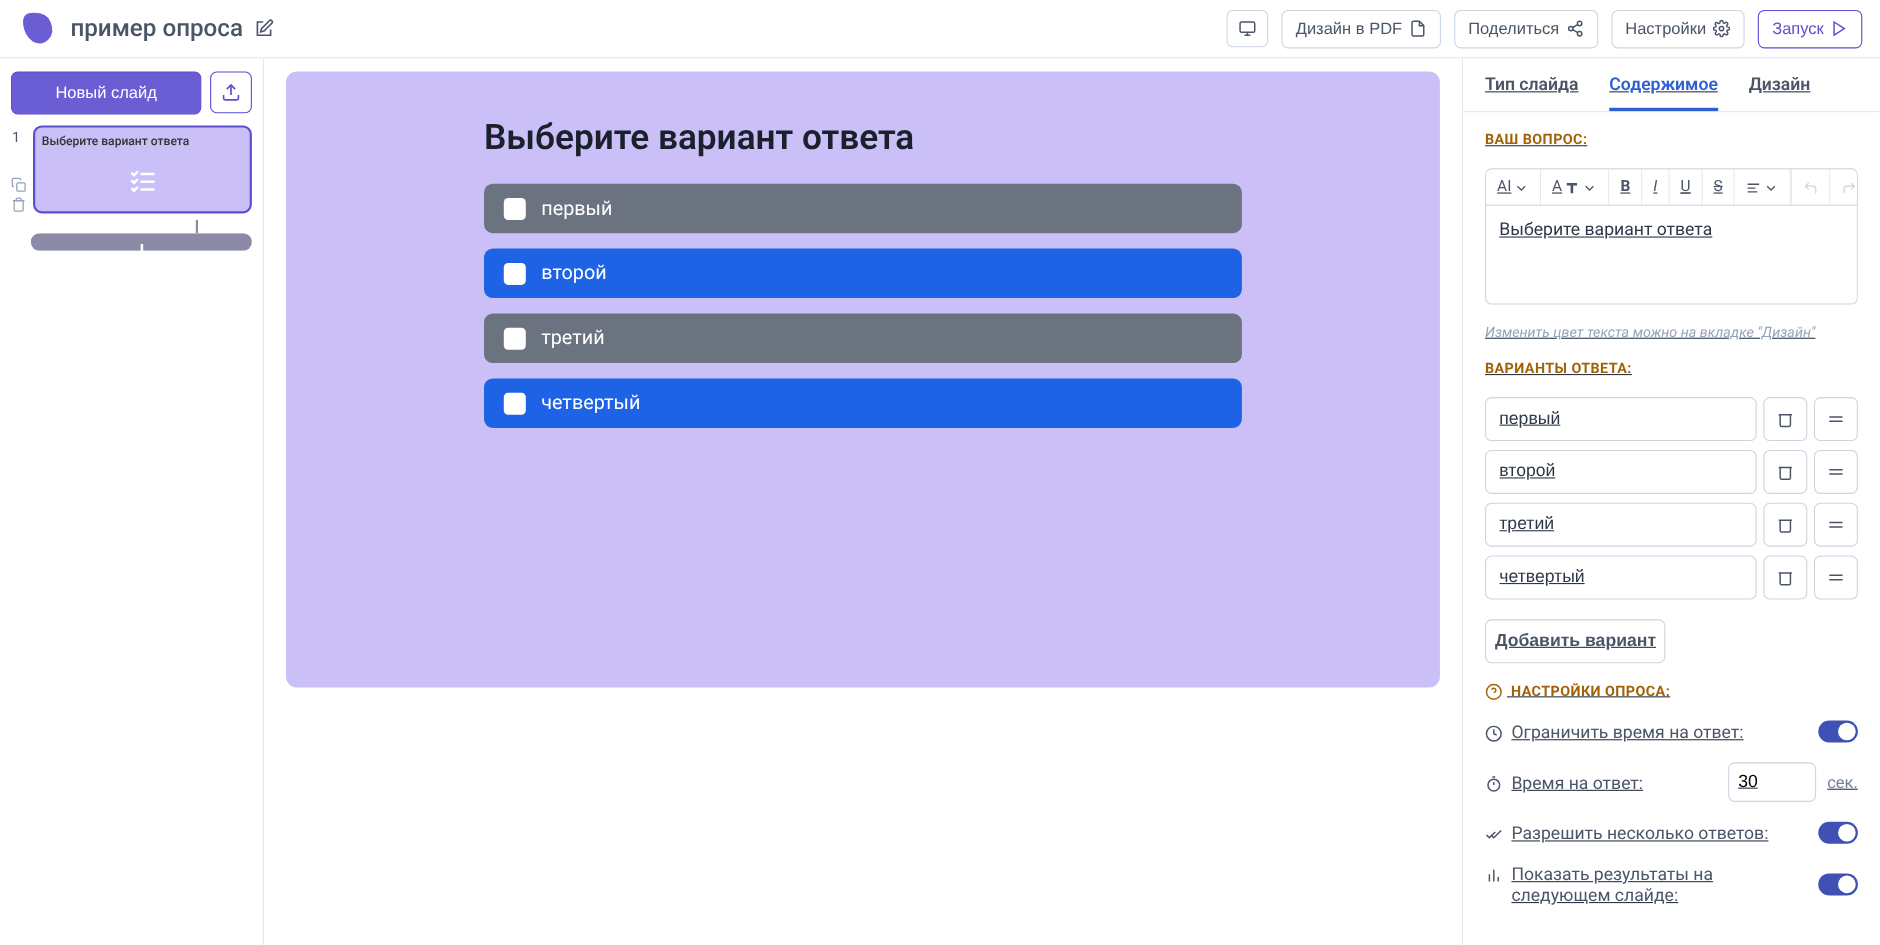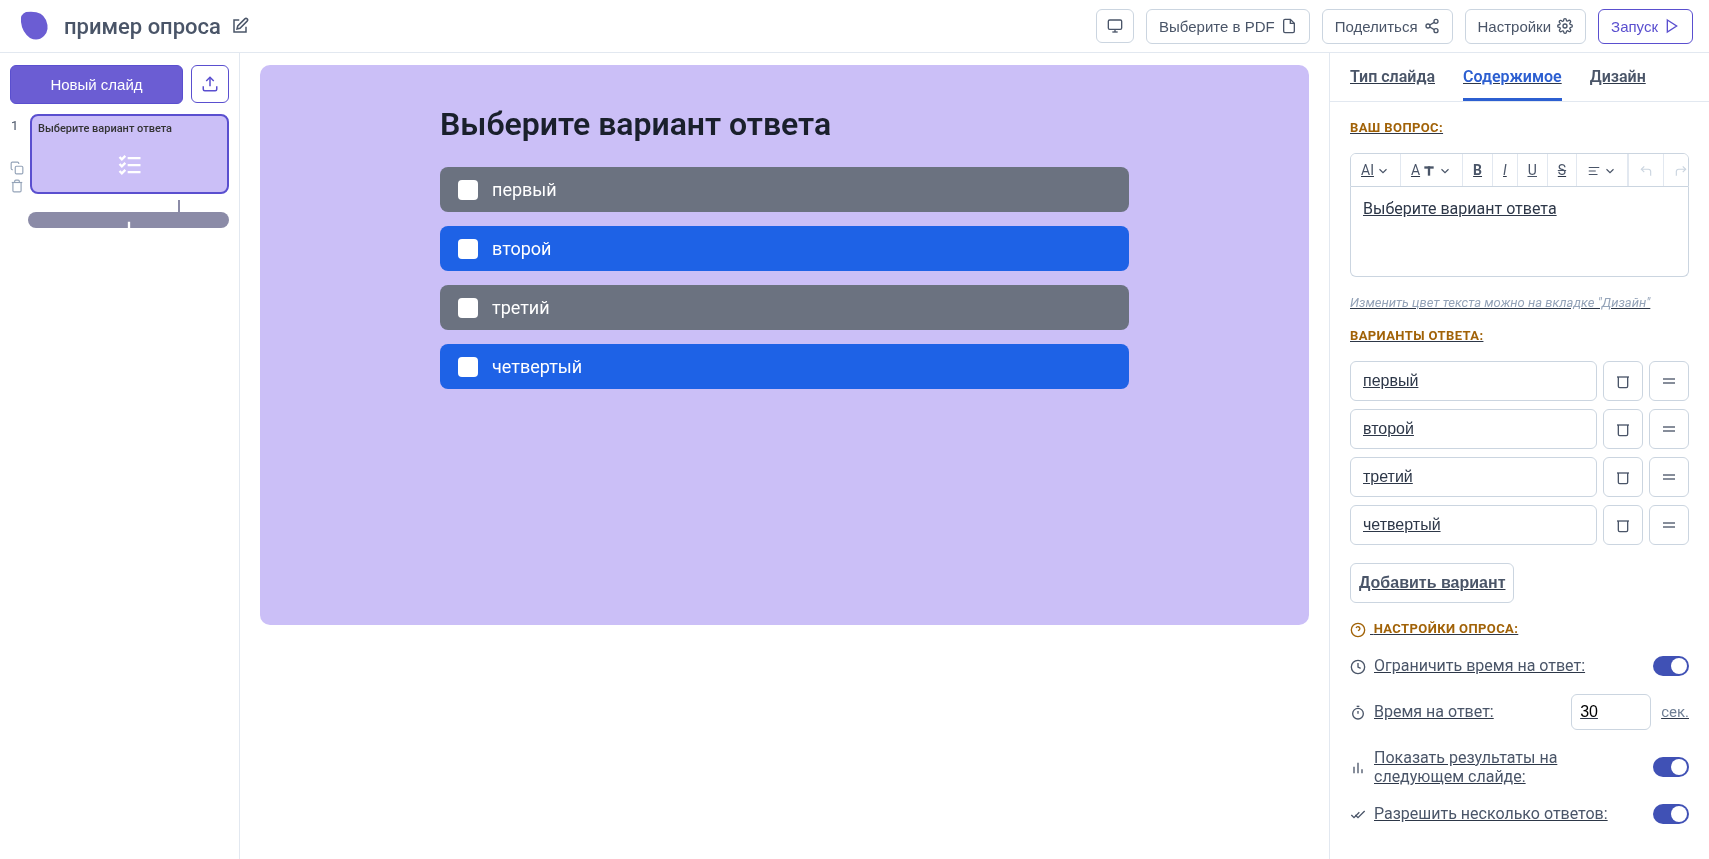--- a/index.html
+++ b/index.html
@@ -63,21 +63,21 @@
 .tb-spacer { flex: 1; border-right: 1px solid #e2e8f0; }
 .question-input { border: 1px solid #cbd5e0; border-top: none; border-radius: 0 0 6px 6px; padding: 12px; font-size: 16px; min-height: 90px; outline: none; }
 .hint { font-size: 13px; font-style: italic; color: #94a3b8; }
 
 .answer-row { display: flex; gap: 6px; }
 .answer-input { flex: 1; border: 1px solid #cbd5e0; border-radius: 6px; padding: 10px 12px; font-size: 16px; color: #2d3748; }
 .answer-btn { width: 40px; border: 1px solid #cbd5e0; border-radius: 6px; background: #fff; display: flex; align-items: center; justify-content: center; cursor: pointer; color: #4a5568; }
 .add-variant { padding: 10px 8px; border: 1px solid #cbd5e0; border-radius: 6px; background: #fff; font-size: 16px; font-weight: 600; color: #4a5568; cursor: pointer; align-self: flex-start; }
 
 .setting-row { display: flex; align-items: center; gap: 10px; }
-.setting-row .lbl { flex: 1; font-size: 16px; color: #4a5568; display: flex; align-items: center; gap: 8px; }
+.setting-row .lbl { flex: 1; font-size: 16px; color: #4a5568; display: flex; align-items: flex-start; gap: 8px; }
 .setting-row .lbl svg { flex-shrink: 0; margin-top: 3px; }
 .toggle { width: 36px; height: 20px; border-radius: 10px; background: #4051b5; position: relative; cursor: pointer; }
 .toggle::after { content: ''; position: absolute; right: 2px; top: 2px; width: 16px; height: 16px; border-radius: 50%; background: #fff; }
 .num-input { width: 80px; border: 1px solid #cbd5e0; border-radius: 6px; padding: 8px; font-size: 16px; text-align: left; }
 .suffix { font-size: 15px; color: #718096; }
 </style>
 </head>
 <body>
 
 <div class="app">
@@ -95,21 +95,21 @@
     </div>
     <div class="header-spacer"></div>
     <button class="header-btn icon-only">
       <svg viewBox="0 0 24 24" fill="none" stroke="currentColor" stroke-width="2">
           <rect x="2" y="3" width="20" height="14" rx="2"></rect>
           <line x1="8" y1="21" x2="16" y2="21"></line>
           <line x1="12" y1="17" x2="12" y2="21"></line>
         </svg>
     </button>
     <button class="header-btn">
-      <span>Выберите в PDF</span>
+      <span>Дизайн в PDF</span>
       <svg viewBox="0 0 24 24" fill="none" stroke="currentColor" stroke-width="2">
           <path d="M14 2H6a2 2 0 00-2 2v16a2 2 0 002 2h12a2 2 0 002-2V8z"></path>
           <path d="M14 2v6h6"></path>
         </svg>
     </button>
     <button class="header-btn">
       <span>Поделиться</span>
       <svg viewBox="0 0 24 24" fill="none" stroke="currentColor" stroke-width="2">
           <circle cx="18" cy="5" r="3"></circle>
           <circle cx="6" cy="12" r="3"></circle>
@@ -373,35 +373,35 @@
               </svg>
               <span>Время на ответ:</span>
             </div>
           <input class="num-input" value="30" style="">
           <span class="suffix">сек.</span>
         </div>
 
         <div class="setting-row">
           <div class="lbl">
               <svg width="16" height="16" viewBox="0 0 24 24" fill="none" stroke="currentColor" stroke-width="2">
+                <polyline points="2 12 6 16 14 8"></polyline>
+                <polyline points="8 12 12 16 22 6"></polyline>
+              </svg>
+              <span>Разрешить несколько ответов:</span>
+            </div>
+          <div class="toggle"></div>
+        </div>
+
+        <div class="setting-row">
+          <div class="lbl">
+              <svg width="16" height="16" viewBox="0 0 24 24" fill="none" stroke="currentColor" stroke-width="2">
                 <line x1="6" y1="20" x2="6" y2="10"></line>
                 <line x1="12" y1="20" x2="12" y2="4"></line>
                 <line x1="18" y1="20" x2="18" y2="14"></line>
               </svg>
               <span>Показать результаты на следующем слайде:</span>
-            </div>
-          <div class="toggle"></div>
-        </div>
-
-        <div class="setting-row">
-          <div class="lbl">
-              <svg width="16" height="16" viewBox="0 0 24 24" fill="none" stroke="currentColor" stroke-width="2">
-                <polyline points="2 12 6 16 14 8"></polyline>
-                <polyline points="8 12 12 16 22 6"></polyline>
-              </svg>
-              <span>Разрешить несколько ответов:</span>
             </div>
           <div class="toggle"></div>
         </div>
       </div>
     </div>
   </div>
 </div>
 
 </body></html>

